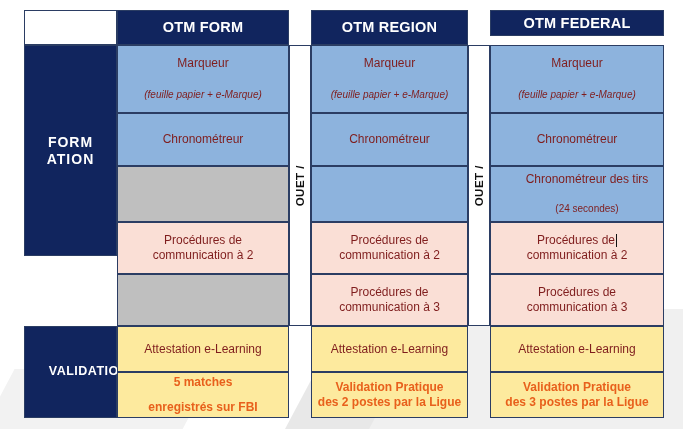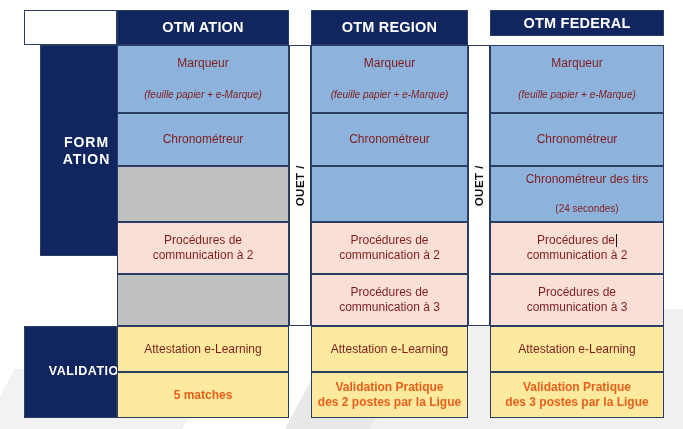--- a/index.html
+++ b/index.html
@@ -152,27 +152,27 @@
 <body>
 
 <div class="bg-swoosh swoosh-c"></div>
 <div class="bg-swoosh swoosh-b"></div>
 <div class="bg-swoosh swoosh-a"></div>
 
 <div class="board">
 
   <div class="cell corner-blank" style="left:0px; top:0px; width:93px; height:35px;"></div>
 
-  <div class="cell hdr" style="left:93px; top:0px; width:172px; height:35px;">OTM ATION</div>
+  <div class="cell hdr" style="left:93px; top:0px; width:172px; height:35px;">OTM FORM</div>
 
   <div class="cell hdr" style="left:287px; top:0px; width:157px; height:35px;text-align:center;">OTM REGION</div>
 
   <div class="cell hdr" style="left:466px; top:0px; width:174px; height:26px;">OTM FEDERAL</div>
 
-  <div class="cell sidebar sidebar-formation" style="left:16px; top:35px; width:93px; height:211px;">
+  <div class="cell sidebar sidebar-formation" style="left:0px; top:35px; width:93px; height:211px;">
     <span>FORM</span>
     <span>ATION</span>
   </div>
 
   <div class="cell sidebar sidebar-validation" style="left:0px; top:316px; width:93px; height:92px;padding-left:40px;">VALIDATION</div>
 
   <div class="vtab" style="position:absolute; left:265px; top:35px; width:22px; height:281px; box-sizing:border-box;">
     <span>OUET /</span>
   </div>
   <div class="vtab" style="position:absolute; left:444px; top:35px; width:22px; height:281px; box-sizing:border-box;">
@@ -190,22 +190,23 @@
 
   <div class="cell pink" style="left:93px; top:212px; width:172px; height:52px;">
     <div>Procédures de</div>
     <div>communication à 2</div>
   </div>
 
   <div class="cell gray" style="left:93px; top:264px; width:172px; height:52px;"></div>
 
   <div class="cell yellow" style="left:93px; top:316px; width:172px; height:46px;">Attestation e-Learning</div>
 
-  <div class="cell yellow-orange" style="left:93px; top:362px; width:172px; height:46px;">
+  <div class="cell yellow-orange" style="left:93px; top:362px; width:172px; height:46px;justify-content:space-between;">
     <div>5 matches</div>
+    <div>enregistrés sur FBI</div>
   </div>
 
   <div class="cell blue" style="left:287px; top:35px; width:157px; height:68px;">
     <div>Marqueur</div>
     <div class="sub">(feuille papier + e-Marque)</div>
   </div>
 
   <div class="cell blue" style="left:287px; top:103px; width:157px; height:53px;">Chronométreur</div>
 
   <div class="cell blue" style="left:287px; top:156px; width:157px; height:56px;"></div>

